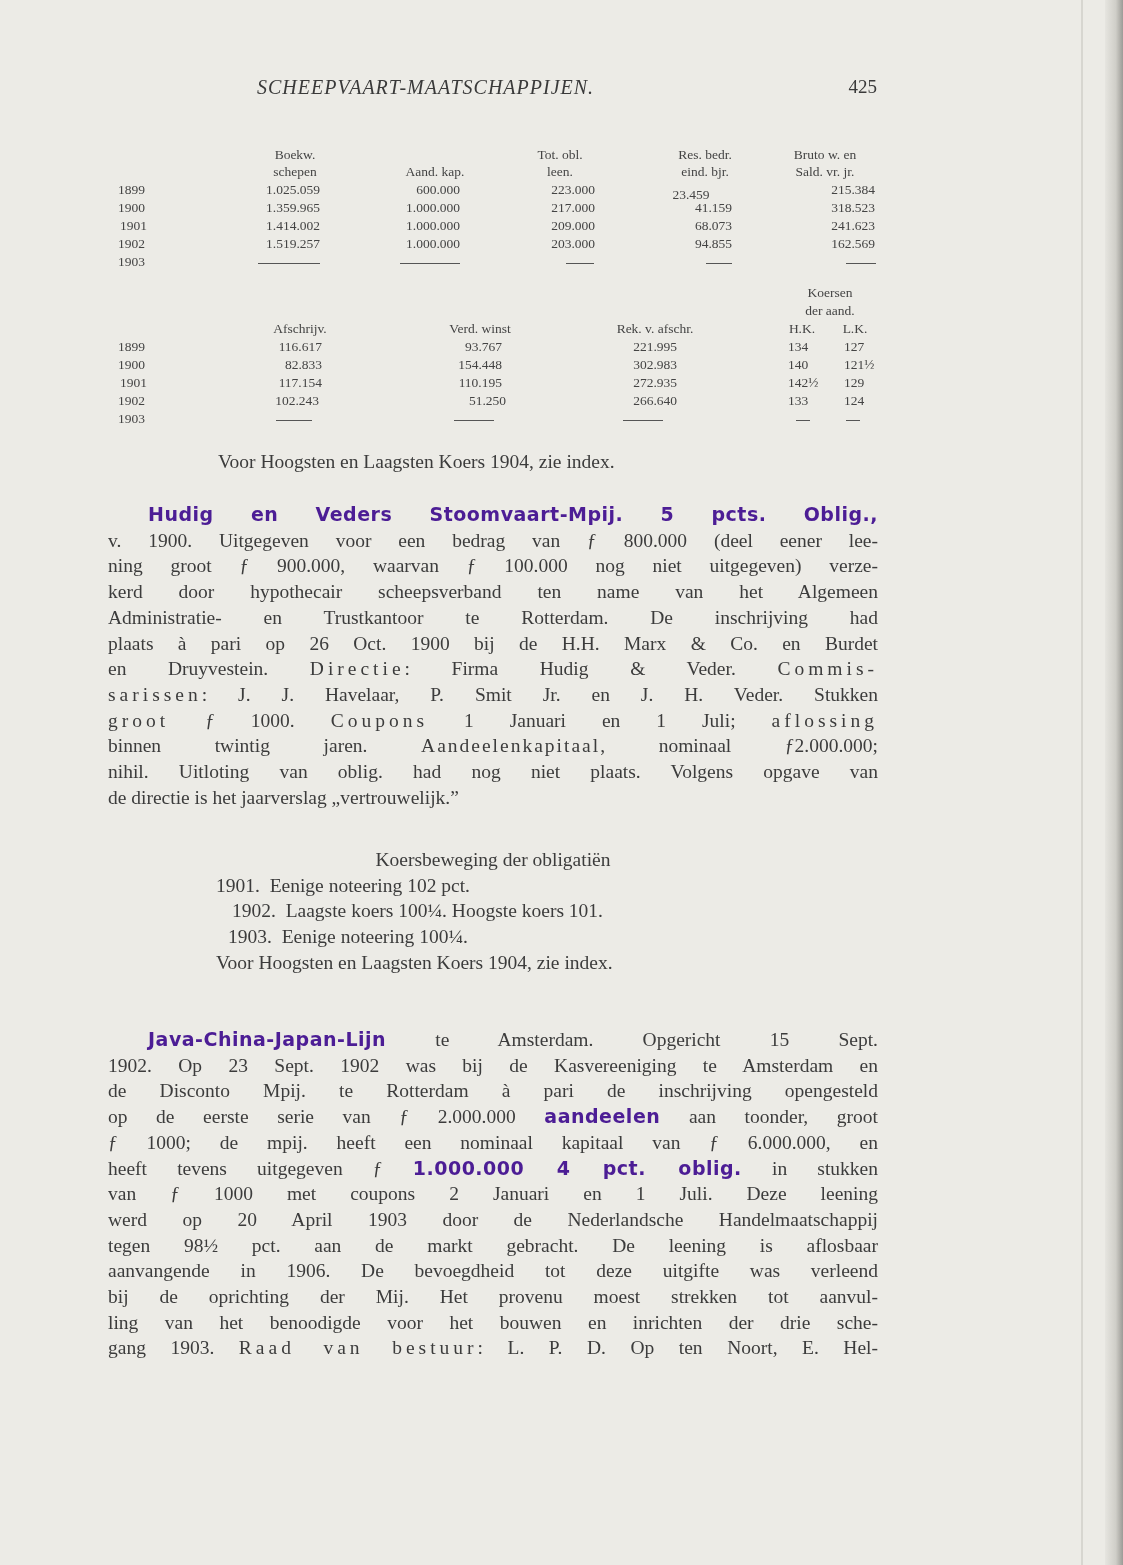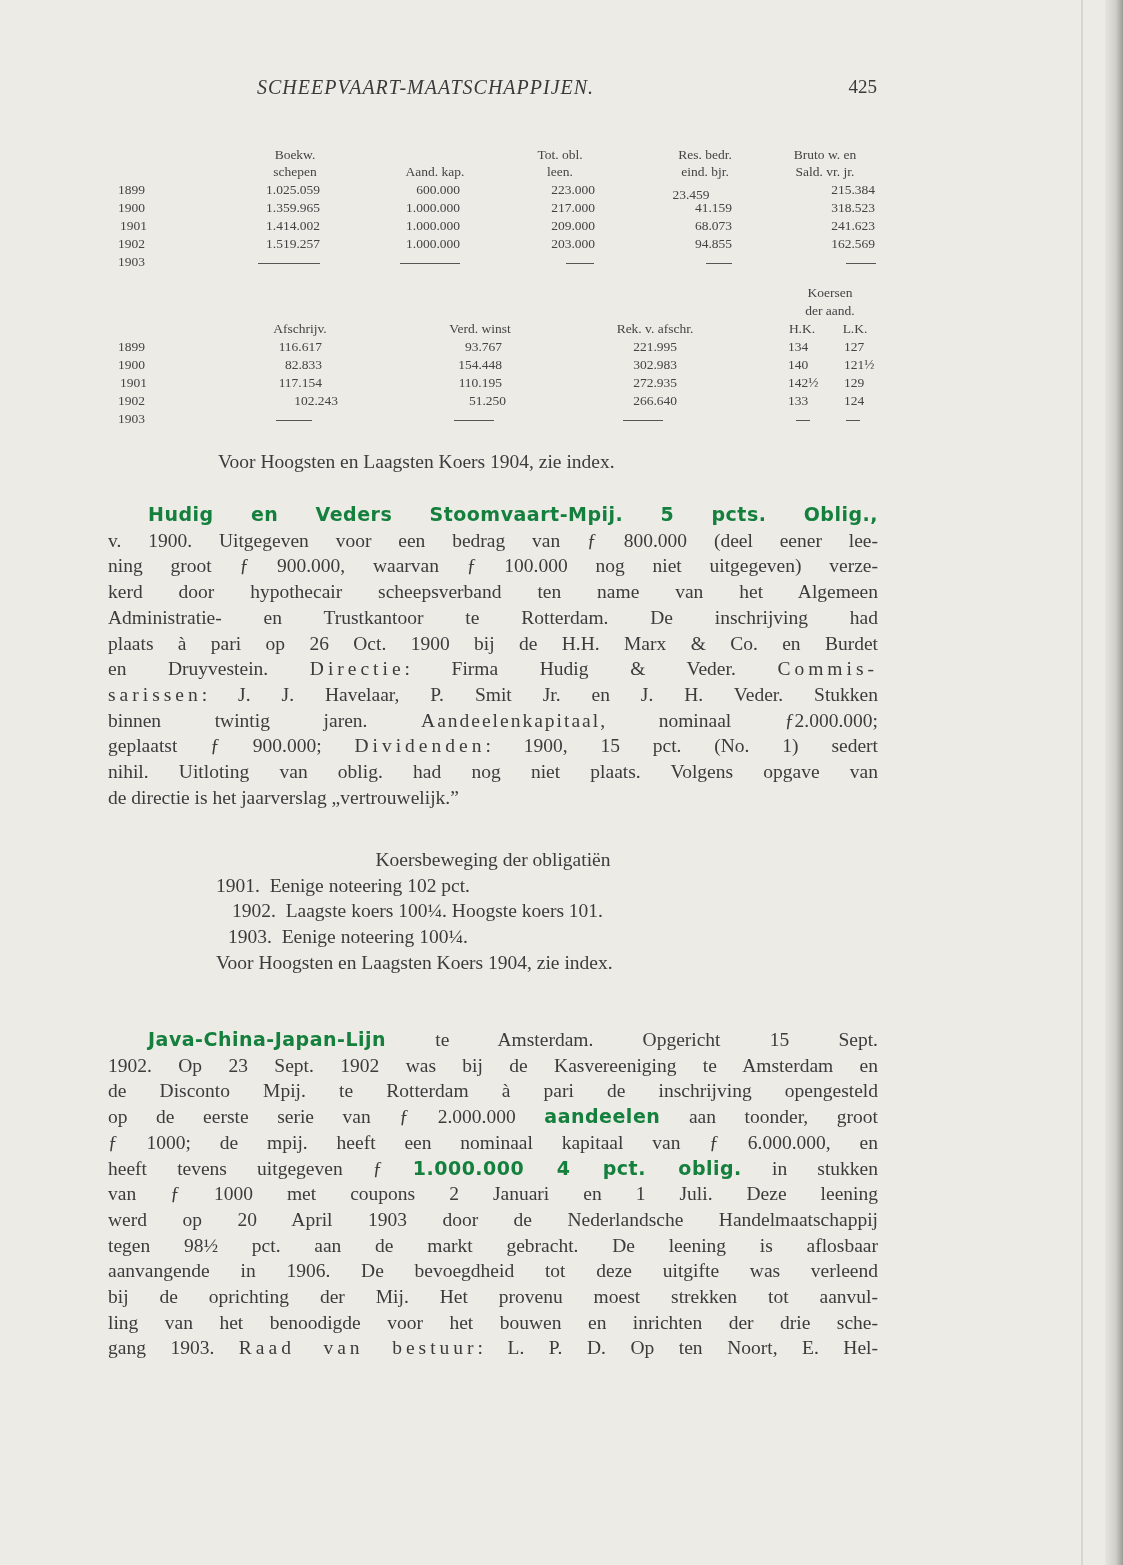--- a/index.html
+++ b/index.html
@@ -21,21 +21,21 @@
 
   .tbl { position: absolute; font-size: 13.5px; line-height: 18px; color: #444; }
   .tbl .cell { position: absolute; white-space: nowrap; }
   .tbl .r { text-align: right; }
   .tbl .c { text-align: center; }
   .dash { position: absolute; height: 1px; background: #555; }
 
   .body-text { position: absolute; left: 108px; width: 770px; font-size: 19.5px; line-height: 25.7px; color: #3c3c3c; }
   .line { display: block; white-space: nowrap; text-align: justify; text-align-last: justify; }
   .line.last { text-align-last: left; }
-  .heading-sans { font-family: "DejaVu Sans", "Liberation Sans", sans-serif; font-weight: bold; font-size: 19px; letter-spacing: 0.5px; color: #15803d; }
+  .heading-sans { font-family: "DejaVu Sans", "Liberation Sans", sans-serif; font-weight: bold; font-size: 19px; letter-spacing: 0.5px; color: #4c1d95; }
   .spaced { letter-spacing: 4px; }
   .center { text-align: center; text-align-last: center; }
 </style>
 </head>
 <body>
 
 <div class="page">
   <div class="gutter2"></div>
   <div class="gutter"></div>
 
@@ -116,21 +116,21 @@
     <span class="cell" style="left:754px; top:72px;">121½</span>
 
     <span class="cell" style="left:30px; top:90px;">1901</span>
     <span class="cell r" style="left:160px; width:72px; top:90px;">117.154</span>
     <span class="cell r" style="left:340px; width:72px; top:90px;">110.195</span>
     <span class="cell r" style="left:510px; width:77px; top:90px;">272.935</span>
     <span class="cell" style="left:698px; top:90px;">142½</span>
     <span class="cell" style="left:754px; top:90px;">129</span>
 
     <span class="cell" style="left:28px; top:108px;">1902</span>
-    <span class="cell r" style="left:176px; width:72px; top:108px;text-align:right;">102.243</span>
+    <span class="cell r" style="left:157px; width:72px; top:108px;text-align:right;">102.243</span>
     <span class="cell r" style="left:344px; width:72px; top:108px;">51.250</span>
     <span class="cell r" style="left:510px; width:77px; top:108px;">266.640</span>
     <span class="cell" style="left:698px; top:108px;">133</span>
     <span class="cell" style="left:754px; top:108px;">124</span>
 
     <span class="cell" style="left:28px; top:126px;">1903</span>
     <span class="dash" style="left:186px; width:36px; top:136px;"></span>
     <span class="dash" style="left:364px; width:40px; top:136px;"></span>
     <span class="dash" style="left:533px; width:40px; top:136px;"></span>
     <span class="dash" style="left:706px; width:14px; top:136px;"></span>
@@ -143,22 +143,22 @@
 
   <div class="body-text" style="top:502px;">
     <span class="line last heading-sans" style="padding-left:40px; text-align-last:justify;"><span>Hudig en Veders Stoomvaart-Mpij. 5 pcts. Oblig.,</span></span>
     <span class="line">v. 1900. Uitgegeven voor een bedrag van ƒ 800.000 (deel eener lee-</span>
     <span class="line">ning groot ƒ 900.000, waarvan ƒ 100.000 nog niet uitgegeven) verze-</span>
     <span class="line">kerd door hypothecair scheepsverband ten name van het Algemeen</span>
     <span class="line">Administratie- en Trustkantoor te Rotterdam. De inschrijving had</span>
     <span class="line">plaats à pari op 26 Oct. 1900 bij de H.H. Marx &amp; Co. en Burdet</span>
     <span class="line"><span>en Druyvestein.  </span><span class="spaced">Directie</span><span>: Firma Hudig &amp; Veder.  </span><span class="spaced">Commis-</span></span>
     <span class="line"><span class="spaced">sarissen</span><span>: J. J. Havelaar, P. Smit Jr. en J. H. Veder.   Stukken</span></span>
+    <span class="line"><span class="spaced">groot</span><span> ƒ 1000. </span><span class="spaced">Coupons</span><span> 1 Januari en 1 Juli; </span><span class="spaced">aflossing</span></span>
     <span class="line"><span>binnen twintig jaren. </span><span style="letter-spacing:2px">Aandeelenkapitaal</span><span>, nominaal ƒ2.000.000;</span></span>
-    <span class="line"><span>geplaatst ƒ 900.000; </span><span class="spaced">Dividenden</span><span>: 1900, 15 pct. (No. 1) sedert</span></span>
     <span class="line">nihil. Uitloting van oblig. had nog niet plaats. Volgens opgave van</span>
     <span class="line last">de directie is het jaarverslag „vertrouwelijk.”</span>
   </div>
 
   <div class="body-text" style="top:847px;">
     <span class="line center">Koersbeweging der obligatiën</span>
     <span class="line last" style="padding-left:108px;"><span>1901.</span>&nbsp;&nbsp;<span>Eenige noteering 102 pct.</span></span>
     <span class="line last" style="padding-left:124px;"><span>1902.</span>&nbsp;&nbsp;<span>Laagste koers 100¼. Hoogste koers 101.</span></span>
     <span class="line last" style="padding-left:120px;"><span>1903.</span>&nbsp;&nbsp;<span>Eenige noteering 100¼.</span></span>
     <span class="line last" style="padding-left:108px;">Voor Hoogsten en Laagsten Koers 1904, zie index.</span>

